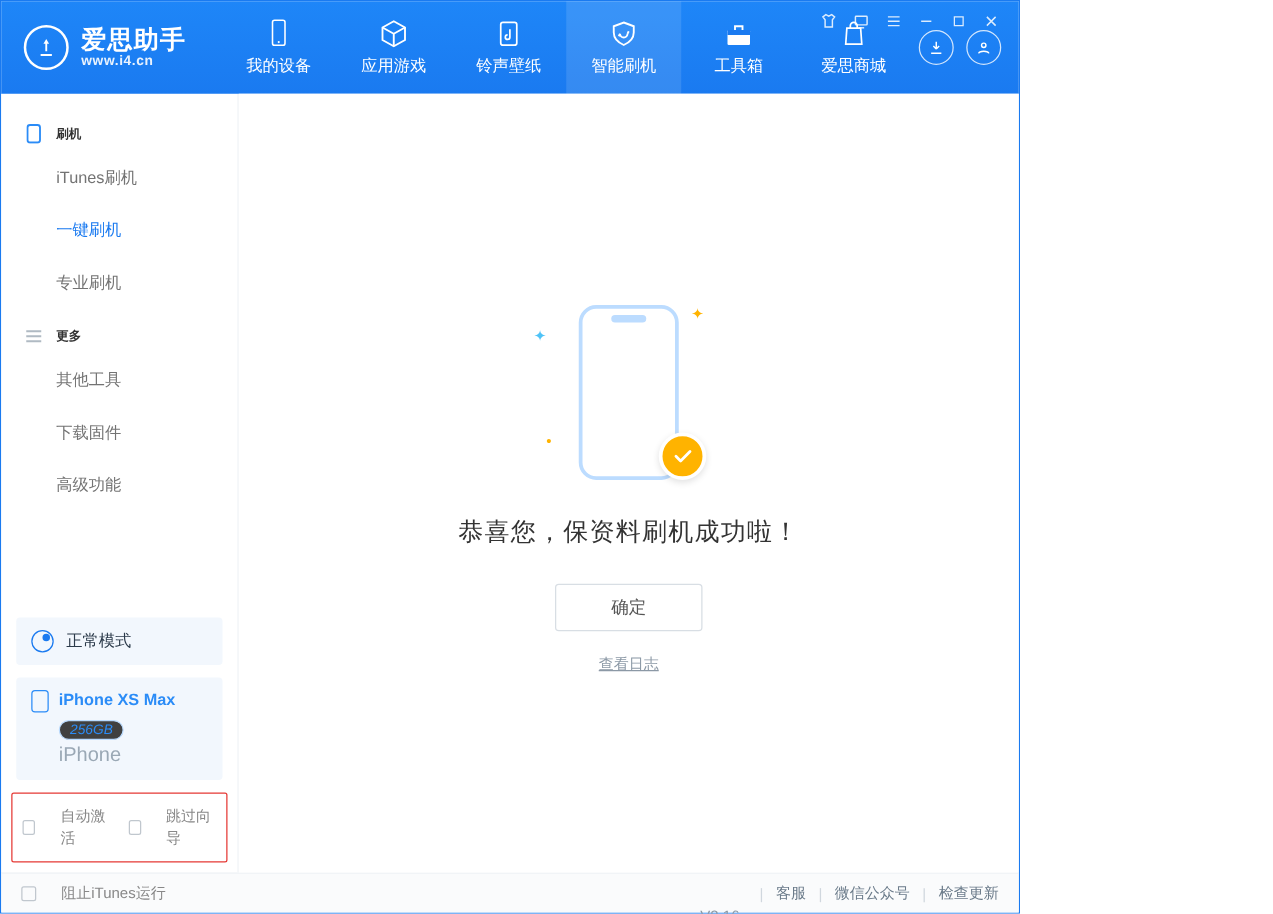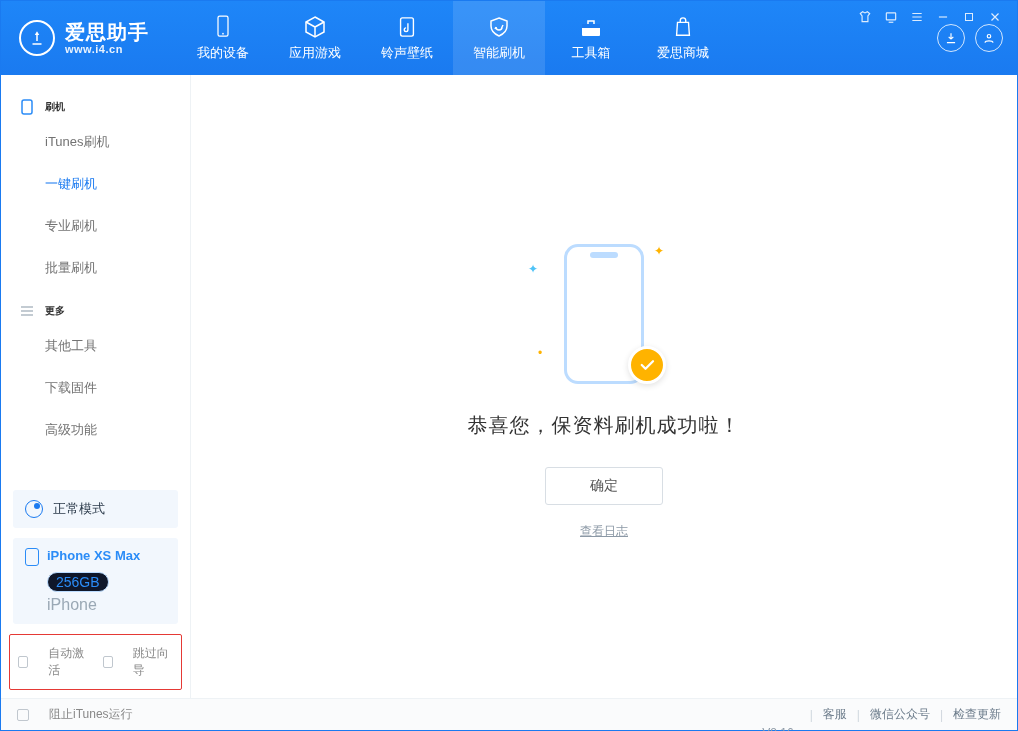--- a/index.html
+++ b/index.html
@@ -1,17 +1,17 @@
 <!DOCTYPE html>
 <html><head>
 <meta charset="utf-8">
 <style>
 * { margin: 0; padding: 0; box-sizing: border-box; font-family: "Microsoft YaHei", Arial, sans-serif; }
 html, body { width: 1018px; height: 731px; overflow: hidden; background: #fff; }
-.window { width: 1018px; height: 731px; border: 1px solid #1a7af0; display: flex; flex-direction: column; }
+.window { width: 816px; height: 731px; border: 1px solid #1a7af0; display: flex; flex-direction: column; }
 
 
 .header { height: 74px; background: linear-gradient(#1e86f8, #1a7af0); display: flex; align-items: stretch; color: #fff; }
 .logo-area { display: flex; align-items: center; padding: 0 18px; }
 .logo-badge { width: 36px; height: 36px; border: 2.5px solid #fff; border-radius: 50%; position: relative; margin-right: 10px; display:flex; align-items:center; justify-content:center; }
 .logo-badge svg { display:block; }
 .logo-text { line-height: 1.1; }
 .logo-text .title { font-size: 20px; font-weight: bold; letter-spacing: 1px; }
 .logo-text .sub { font-size: 11px; opacity: .9; letter-spacing: .5px; font-weight: bold; }
 .nav { display: flex; margin-left: 10px; }
@@ -32,21 +32,21 @@
 .side-item { padding: 12px 18px 12px 44px; font-size: 13px; color: #737373; cursor: pointer; }
 .side-item.active { color: #1a7af0; }
 .side-bottom { padding: 10px 12px 0; }
 .mode-card, .device-card { background: #f2f7fd; border-radius: 3px; padding: 10px 12px; margin-bottom: 10px; font-size: 13px; }
 .mode-card { display: flex; align-items: center; color: #2b3a4a; }
 .mode-card .micon { width: 18px; height: 18px; border: 1.5px solid #1a7af0; border-radius: 50%; margin-right: 10px; position:relative; }
 .mode-card .micon::after{content:"";position:absolute;width:6px;height:6px;background:#1a7af0;border-radius:50%;top:2px;right:2px;}
 .device-card { color: #2b8cf7; }
 .device-card .dev-row1 { display: flex; align-items: flex-start; font-weight: bold; }
 .device-card .dev-row1 .dicon { width: 14px; height: 18px; border: 1.5px solid #2b8cf7; border-radius: 3px; margin-right: 8px; }
-.device-card .storage { display: inline-block; font-size: 14px; color: #2b8cf7; border: 1px solid #bcdcff; background: #0f172a; border-radius: 10px; padding: 1px 8px; margin: 6px 0 4px 22px; }
+.device-card .storage { display: inline-block; font-size: 11px; color: #2b8cf7; border: 1px solid #bcdcff; background: #404040; border-radius: 10px; padding: 1px 8px; margin: 6px 0 4px 22px; font-style: italic; }
 .device-card .dtype { font-size: 16px; color: #9aa8b5; margin-left: 22px; }
 .check-row { border: 1.5px solid #e53935; border-radius: 2px; padding: 10px 8px; margin: 0 8px 8px; display: flex; gap: 14px; font-size: 12px; color: #888; }
 .chk { display: flex; align-items: center; gap: 20px; cursor: pointer; }
 .chk-box { width: 12px; height: 12px; border: 1px solid #c0c7ce; border-radius: 2px; }
 
 
 .main { flex: 1; display: flex; flex-direction: column; align-items: center; justify-content: center; background: #fff; position: relative; }
 .success-illus { position: relative; width: 220px; height: 160px; margin-bottom: 18px;}
 .illus-bg { position:absolute; inset:0; display:flex; align-items:center; justify-content:center;}
 .phone { width: 80px; height: 140px; border: 3px solid #bcdcff; border-radius: 14px; background: #fff; position: relative; }
@@ -198,21 +198,20 @@
           <span class="gicon">
               <svg width="12" height="16" viewBox="0 0 12 16" fill="none" stroke="#2b8cf7" stroke-width="1.5">
                 <rect x="1" y="1" width="10" height="14" rx="2"></rect>
               </svg>
             </span>
           <span>刷机</span>
         </div>
         <div class="side-item">iTunes刷机</div>
         <div class="side-item active">一键刷机</div>
         <div class="side-item">专业刷机</div>
-        <div class="side-item">批量刷机</div>
 
         <div class="side-group">
           <span class="gicon" style="color:#b0bac3;">
               <svg width="14" height="12" viewBox="0 0 14 12" stroke="#b0bac3" stroke-width="1.5">
                 <path d="M1 2h12M1 6h12M1 10h12"></path>
               </svg>
             </span>
           <span>更多</span>
         </div>
         <div class="side-item">其他工具</div>

